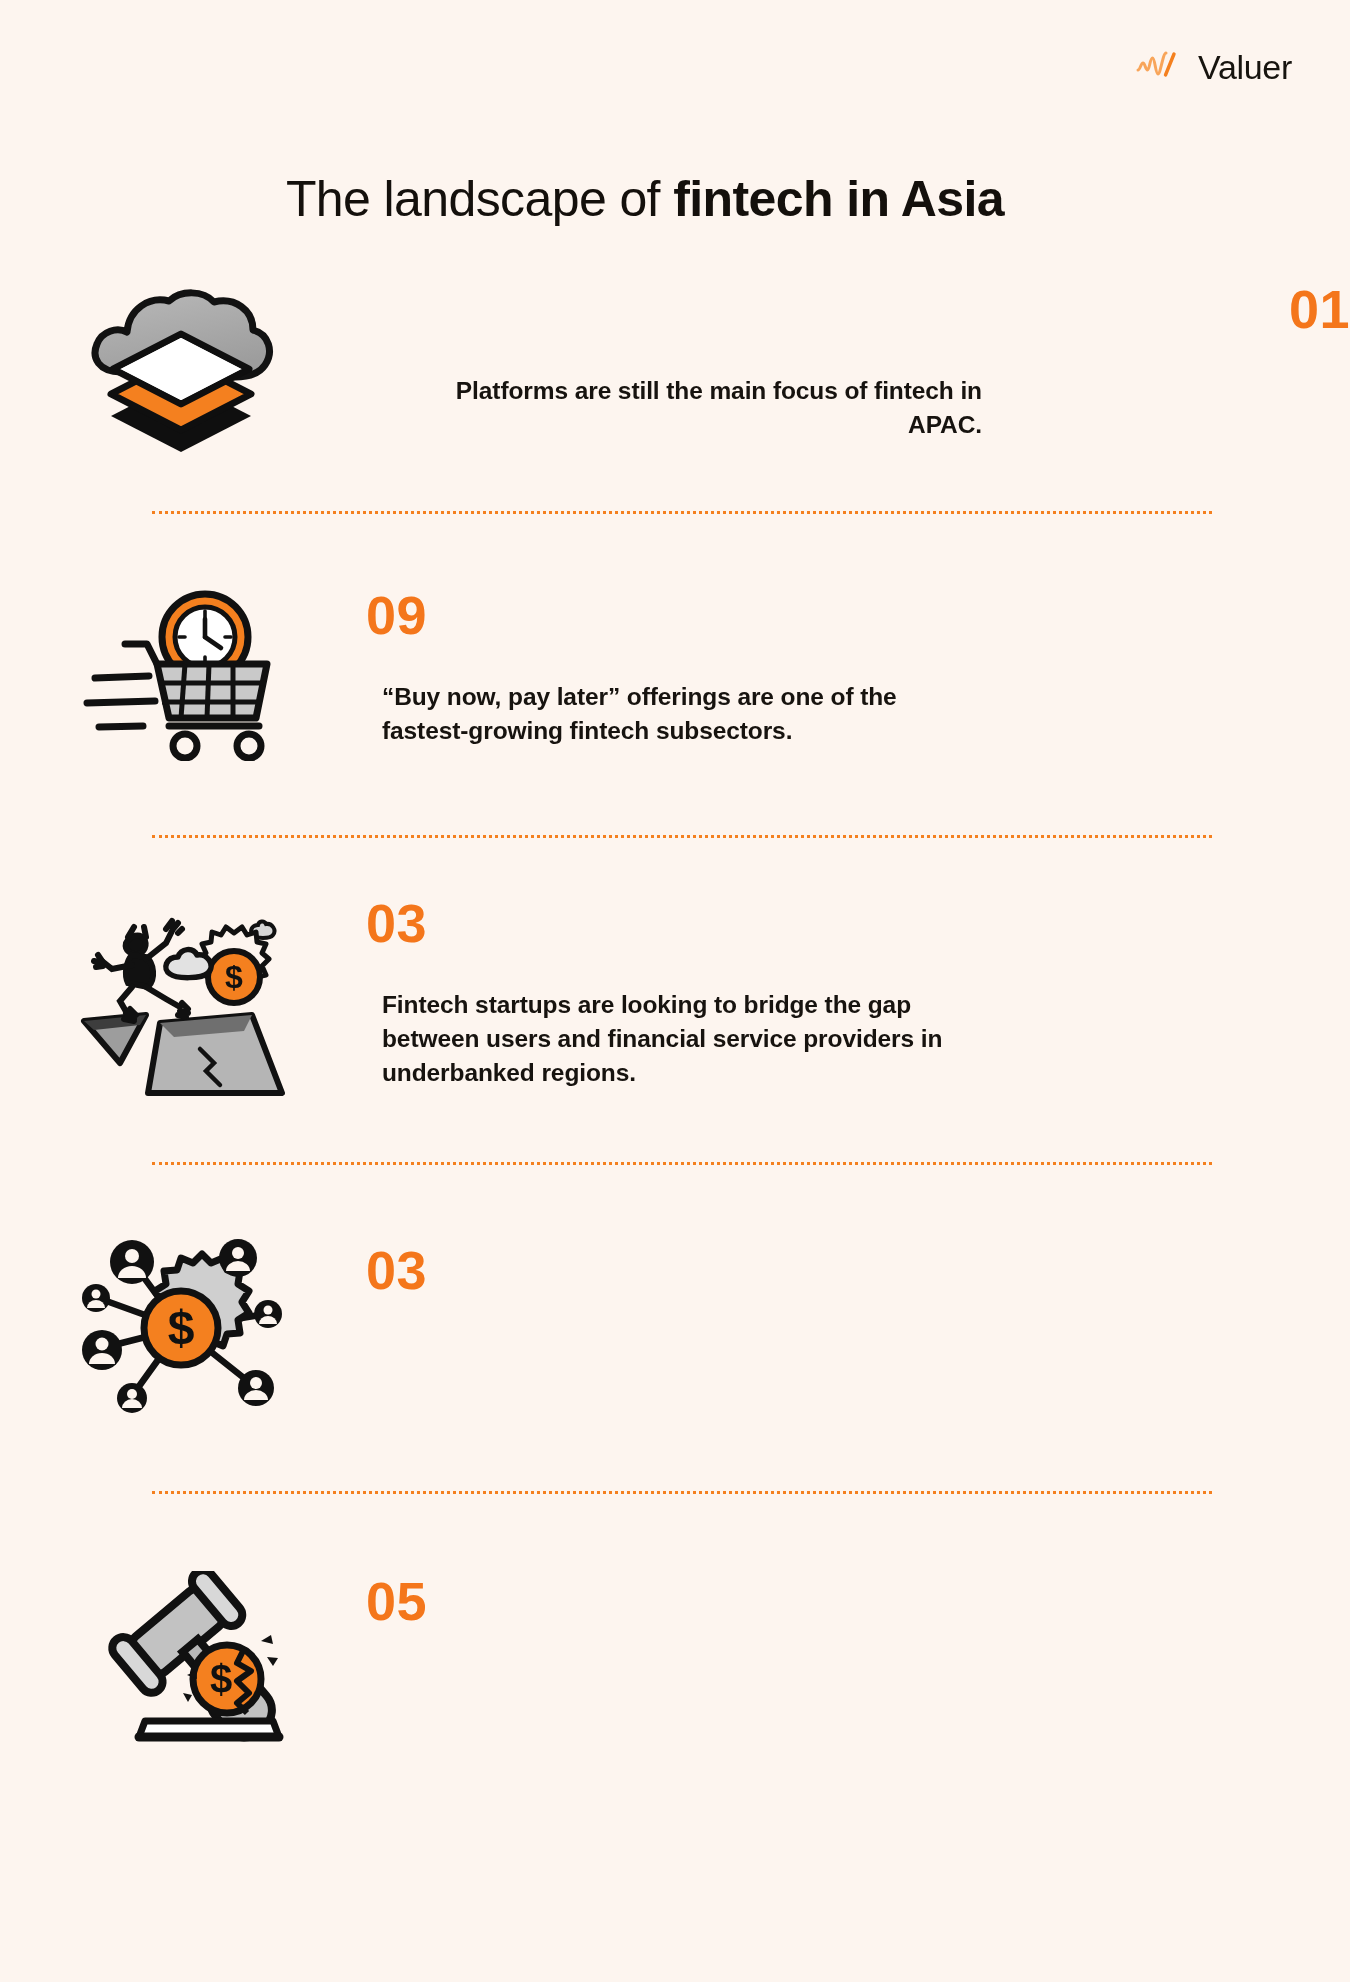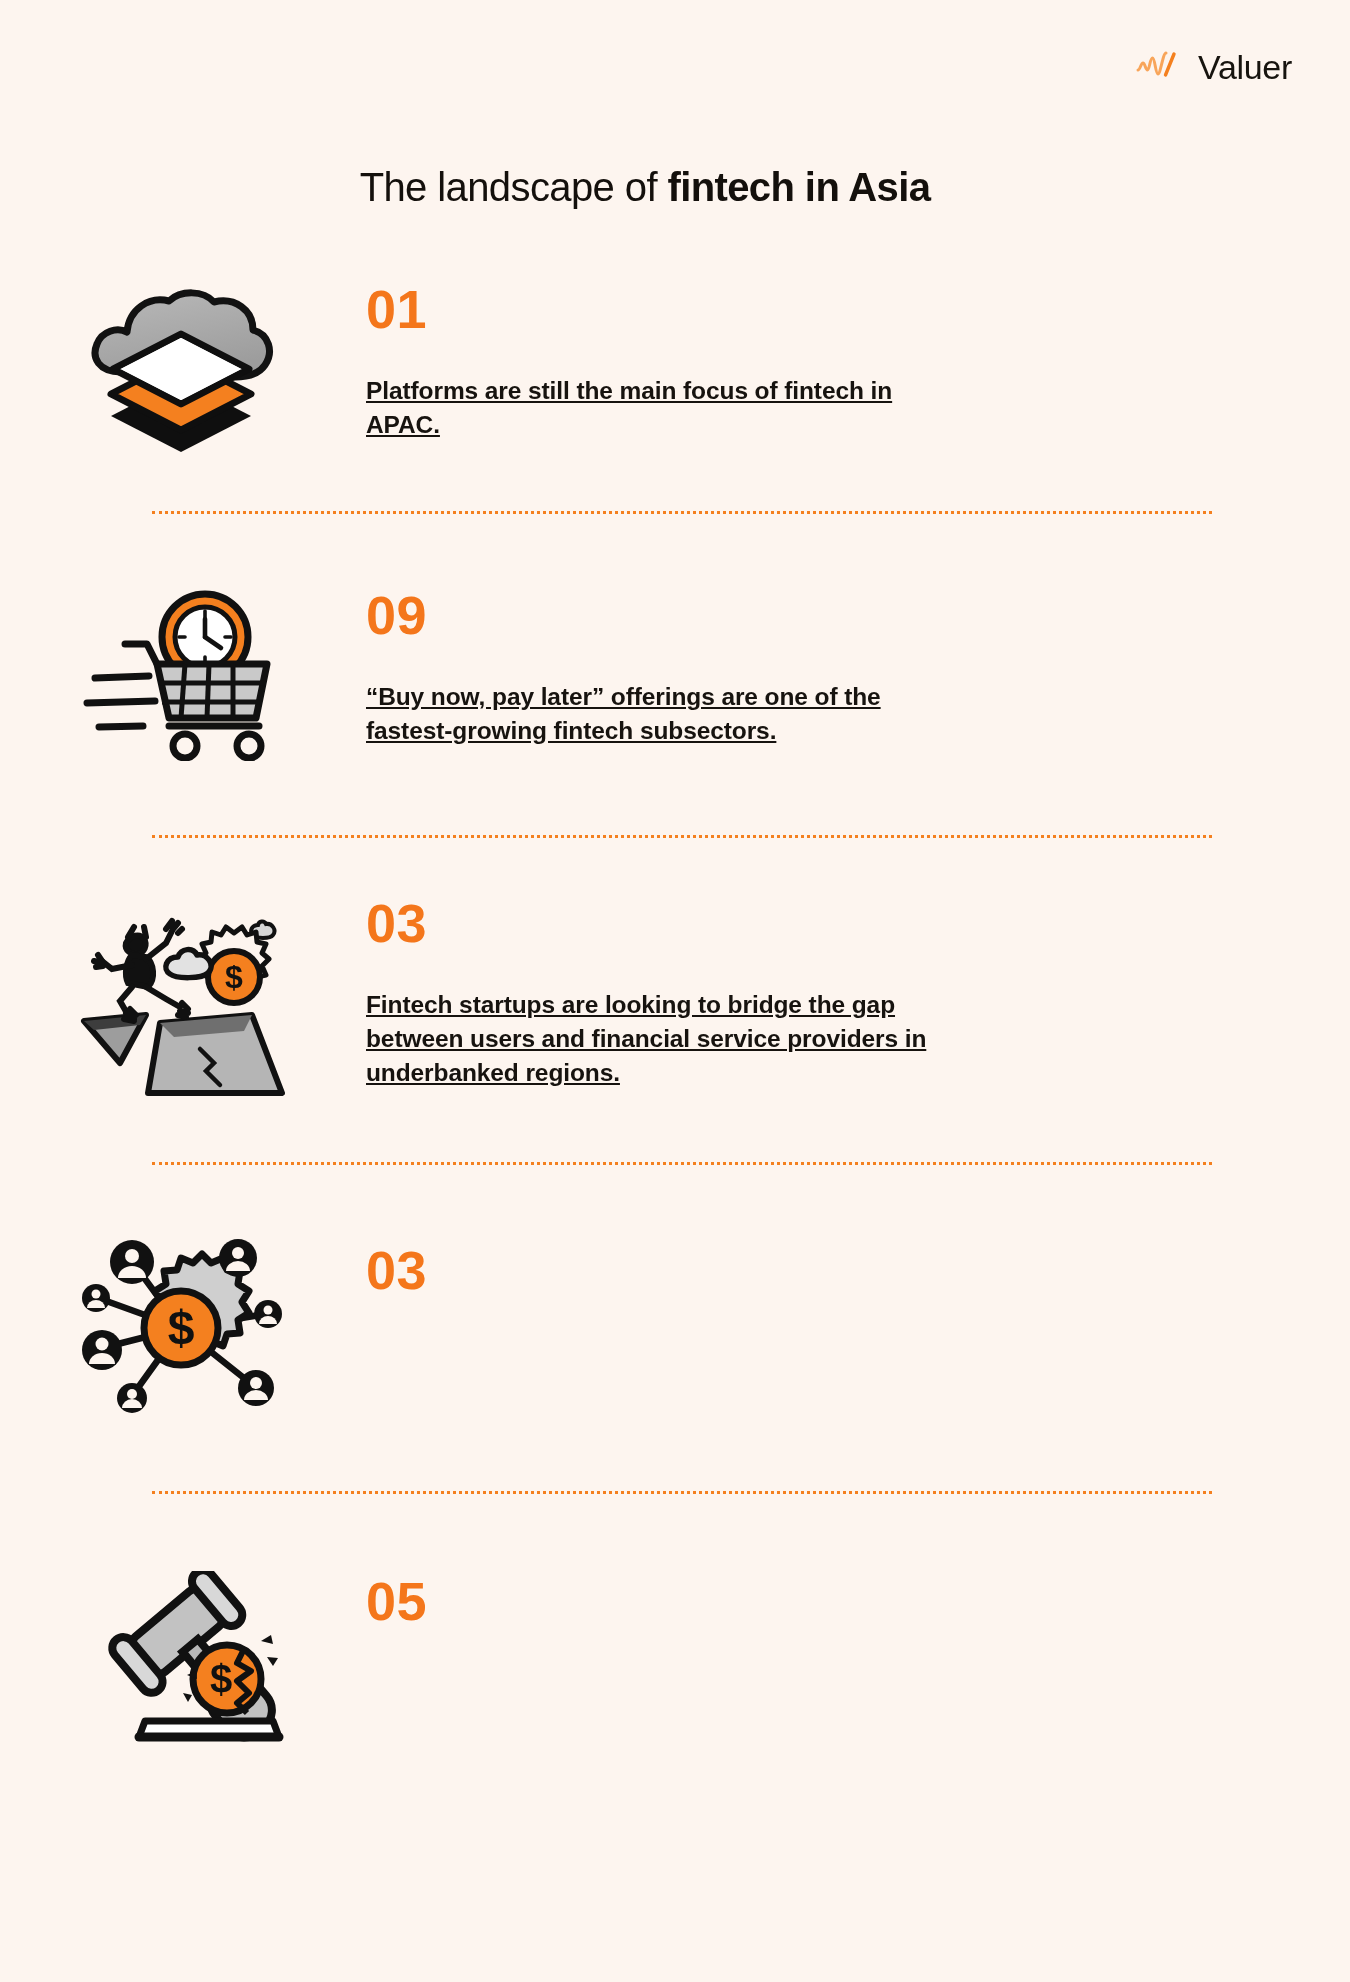--- a/index.html
+++ b/index.html
@@ -22,21 +22,21 @@
   .logo-word{
     font-size:34px;letter-spacing:-0.3px;color:#17140f;
     font-family:"Liberation Sans", sans-serif;font-weight:400;
     line-height:1;
   }
 
   
   .title{
     position:absolute;left:0;right:0;top:138px;
     text-align:center;
-    font-size:40px;line-height:1.1;
+    font-size:50px;line-height:1.1;
     color:#14100c;
     letter-spacing:-0.6px;
     padding-right:60px;
   }
   .title .light{font-weight:300;}
   .title .bold{font-weight:700;}
 
   
   .list{position:absolute;left:0;top:262px;width:1350px;}
   .row{
@@ -68,35 +68,34 @@
     line-height:1;
     margin:0 0 38px 0;
   }
   .body{
     font-size:24.5px;
     font-weight:700;
     color:#17130f;
     line-height:1.38;
     letter-spacing:-0.1px;
     max-width:600px;
-    margin:0;
-    text-decoration:underline;
+    margin:16px;
   }
 
   
   .divider{
     position:relative;
     height:0;
     border-top:3px dotted #f4801f;
     margin:0 0 0 152px;
     width:1060px;
   }
 
   
-  .r1{height:213px;}
+  .r1{height:213px;text-align:right;}
   .r1 .icon-cell{height:213px;}
   .r2{height:247px;}
   .r2 .icon-cell{height:247px;}
   .r3{height:248px;}
   .r3 .icon-cell{height:248px;}
   .r4{height:250px;}
   .r4 .icon-cell{height:250px;}
   .r5{height:250px;}
   .r5 .icon-cell{height:250px;}
 

